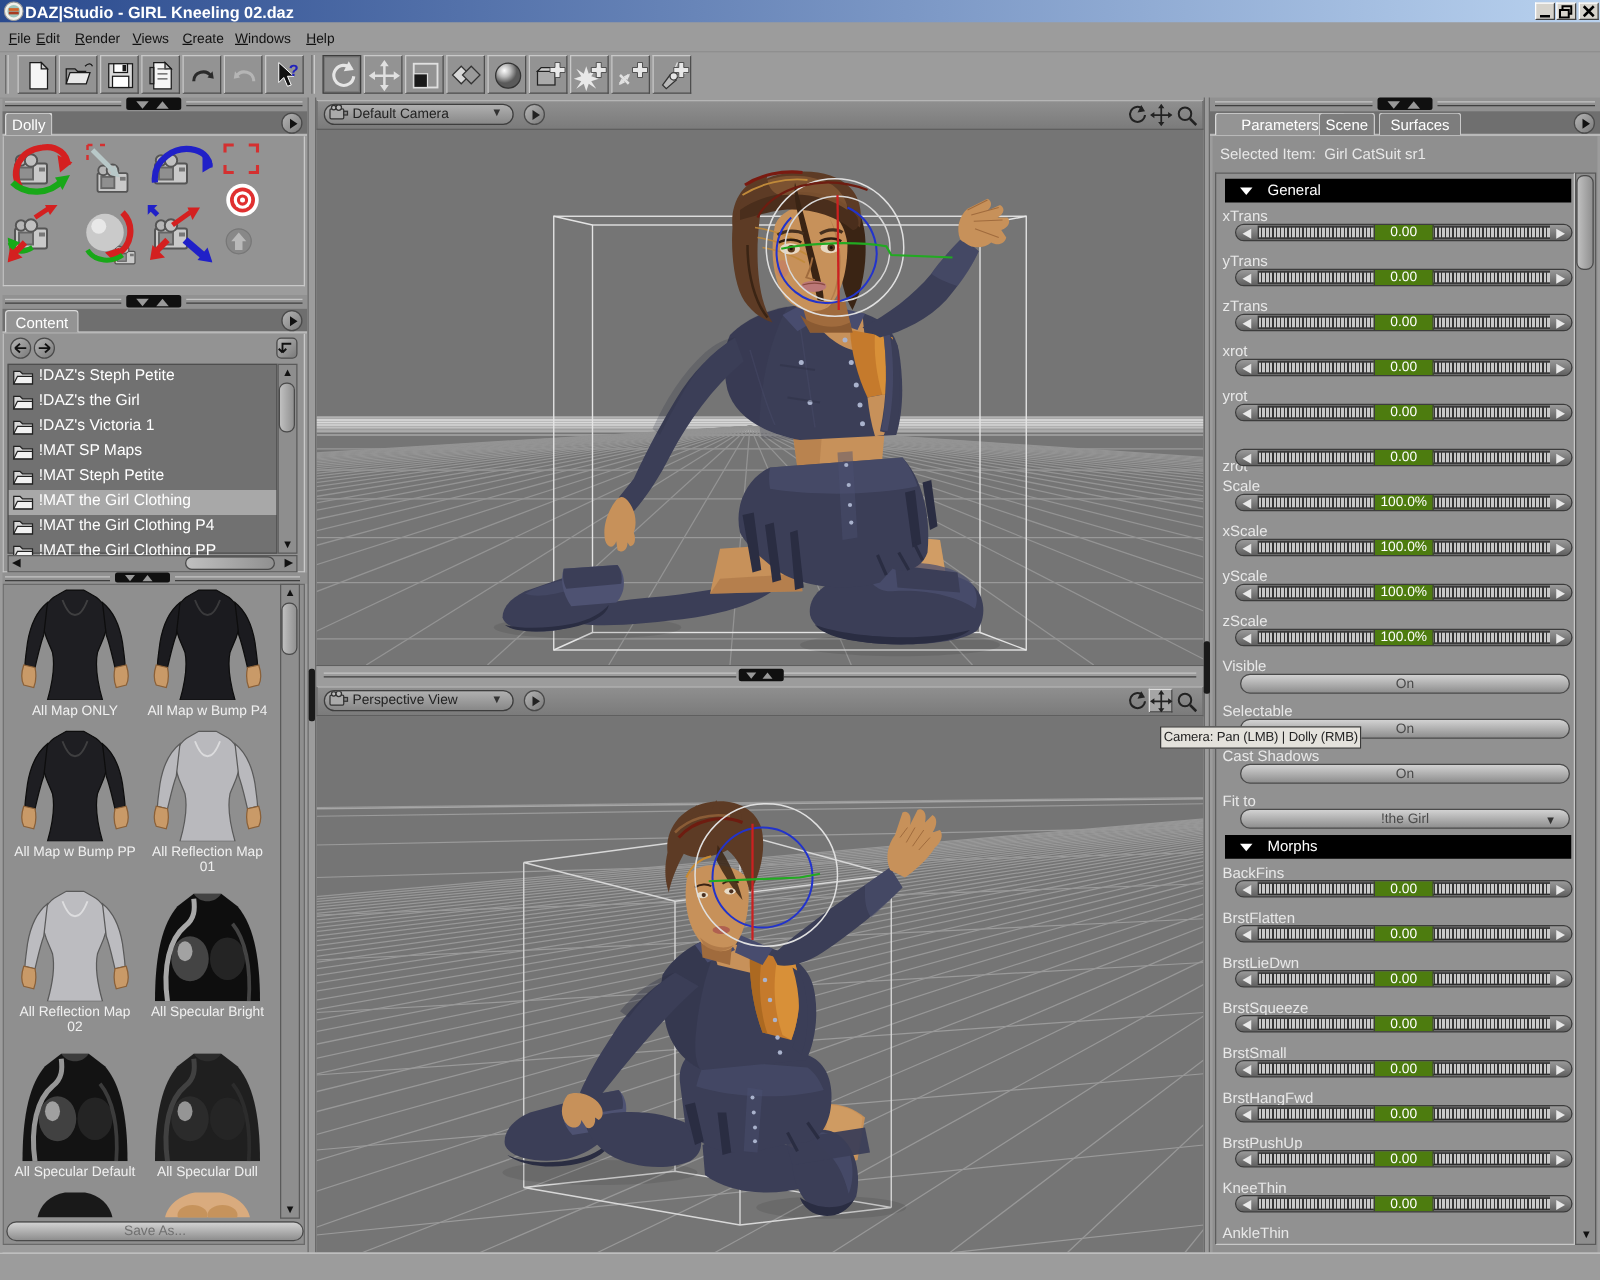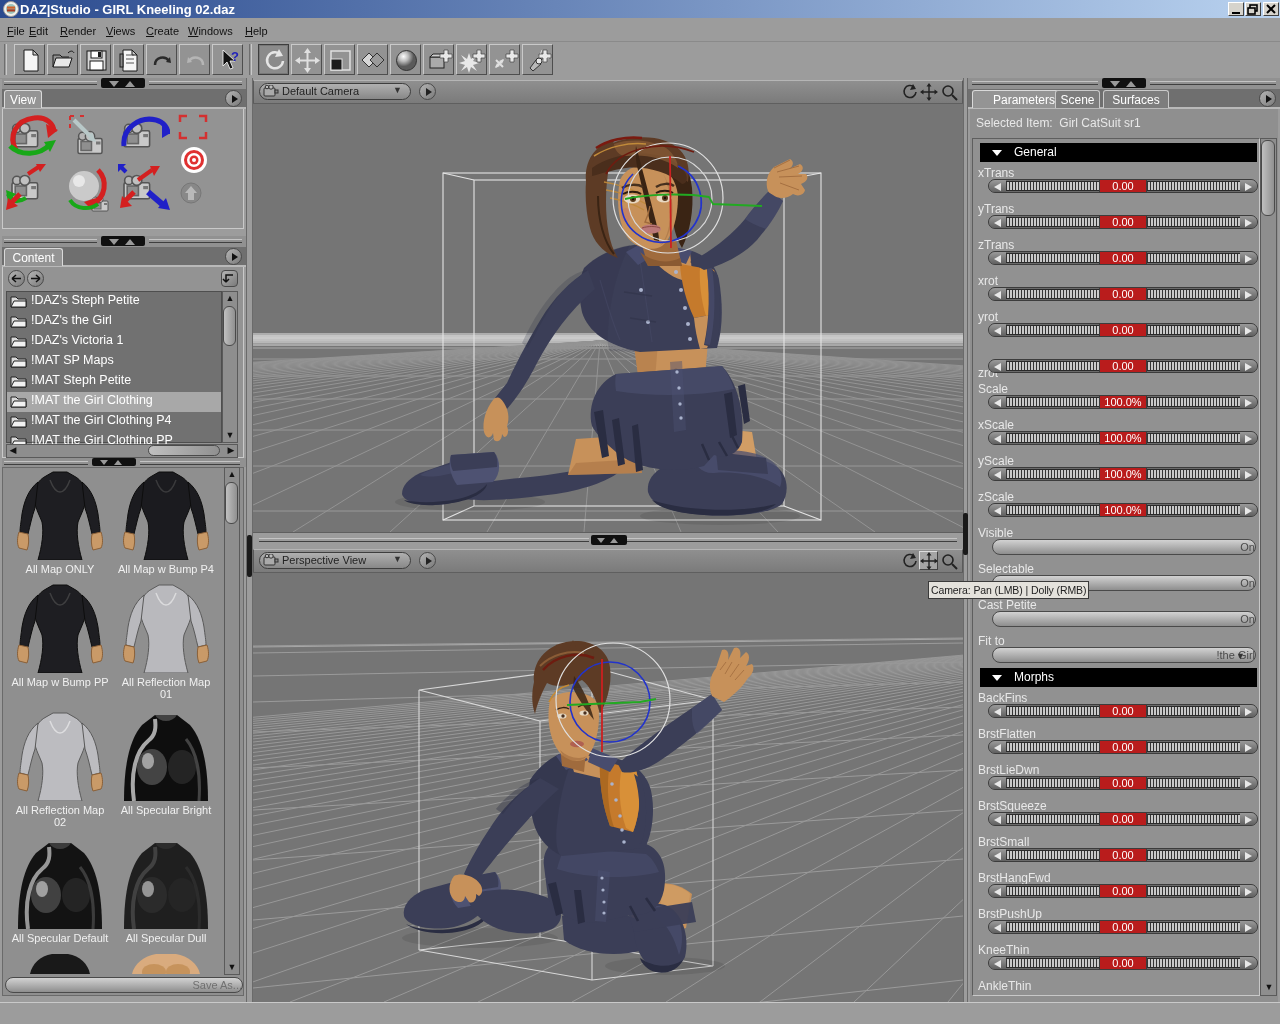--- a/index.html
+++ b/index.html
@@ -26,23 +26,23 @@
 .tab{position:absolute;top:1px;height:18px;border:1px solid #c9c9c9;border-bottom:none;
  border-radius:3px 3px 0 0;font-size:12px;color:#fff;text-align:center;padding-top:2px;background:#7d7d7d}
 .tab.act{background:#949494;border-color:#d9d9d9}
 .roundbtn{border-radius:50%;background:linear-gradient(135deg,#b5b5b5,#7a7a7a);
  border:1px solid #4a4a4a}
 .ptri{width:0;height:0;border-top:4px solid transparent;border-bottom:4px solid transparent;border-left:6px solid #222;position:absolute;left:6px;top:4px}
 .plabel{position:absolute;font-size:12px;color:#e8e8e8}
 .srow{position:absolute;height:14px;border:1px solid #3c3c3c;border-radius:7px;background:#6a6a6a;display:flex;overflow:hidden}
 .scap{width:17px;background:linear-gradient(180deg,#9a9a9a,#606060);position:relative}
 .strack{flex:1;margin:1px 0;background:repeating-linear-gradient(90deg,#353535 0 1px,#c9c9c9 1px 3px);border-top:1px solid #2a2a2a;border-bottom:1px solid #2a2a2a}
-.sval{width:48px;background:#b91c1c;color:#fff;font-size:11px;text-align:center;line-height:12px;border-left:1px solid #3c3c3c;border-right:1px solid #3c3c3c}
+.sval{width:48px;background:#4d7c0f;color:#fff;font-size:11px;text-align:center;line-height:12px;border-left:1px solid #3c3c3c;border-right:1px solid #3c3c3c}
 .pill{position:absolute;height:16px;border:1px solid #4a4a4a;border-radius:8px;
- background:linear-gradient(180deg,#d2d2d2,#8e8e8e);color:#4a4a4a;font-size:11px;text-align:right;line-height:14px}
+ background:linear-gradient(180deg,#d2d2d2,#8e8e8e);color:#4a4a4a;font-size:11px;text-align:center;line-height:14px}
 .blackhdr{position:absolute;height:19px;background:#000;color:#fff;font-size:12px;line-height:19px}
 .vphdr{position:absolute;height:24px;background:linear-gradient(180deg,#8f8f8f,#7b7b7b);border:1px solid #5a5a5a;border-top-color:#b5b5b5}
 .vppill{position:absolute;top:3px;height:17px;border:1px solid #3e3e3e;border-radius:9px;background:linear-gradient(180deg,#b0b0b0,#888);font-size:11px;color:#222;line-height:15px}
 .listrow{position:absolute;height:20px;font-size:12.5px;color:#fff;white-space:nowrap}
 .thlabel{position:absolute;width:104px;text-align:center;font-size:11px;color:#f0f0f0}
 .sb{position:absolute;background:#8e8e8e;border:1px solid #5a5a5a}
 .sbthumb{position:absolute;background:linear-gradient(90deg,#c0c0c0,#909090);border:1px solid #4a4a4a;border-radius:6px}
 .sbarr{position:absolute;font-size:9px;color:#111;text-align:center;line-height:13px}
 .tooltip{position:absolute;background:#e4e2dc;border:1px solid #3a3a3a;font-size:10.5px;color:#222;
  padding:0px 2px;height:18px;line-height:17px;letter-spacing:-0.1px;white-space:nowrap}
@@ -175,21 +175,21 @@
     <path d="M21 6 h4 v4 h4 v4 h-4 v4 h-4 v-4 h-4 v-4 h4 z" fill="#e8e8e8" stroke="#444" stroke-width="0.7" transform="translate(-1,-1)"></path>
   </svg>
 <div class="abs panelsplit" style="left:0px;top:78px;width:246px">
     <div class="gl" style="left:4px;width:93px"></div>
     <div class="gl" style="left:149px;width:93px"></div>
     <div class="ctr" style="left:101px"></div>
     <div class="tri" style="left:109px;top:3px;border-left:5px solid transparent;border-right:5px solid transparent;border-top:6px solid #999"></div>
     <div class="tri" style="left:125px;top:3px;border-left:5px solid transparent;border-right:5px solid transparent;border-bottom:6px solid #999"></div>
   </div>
 <div class="abs tabrow" style="left:0px;top:89px;width:246px;height:20px"></div>
-<div class="tab act" style="left:4px;top:90px;width:38px">View</div>
+<div class="tab act" style="left:4px;top:90px;width:38px">Dolly</div>
 <div class="abs roundbtn" style="left:225px;top:90px;width:17px;height:17px">
     <div class="ptri" style="border-left-color:#111"></div>
   </div>
 <div class="abs" style="left:2px;top:109px;width:242px;height:120px;background:#939393;border:1px solid #c9c9c9;border-top:none"></div>
 <svg class="abs" style="left:178px;top:114px" width="30" height="26" viewBox="0 0 30 26">
     <path d="M2 8 V2 H9 M21 2 H28 V8 M28 18 V24 H21 M9 24 H2 V18" stroke="#d43030" stroke-width="2.5" fill="none"></path>
   </svg>
 <svg class="abs" style="left:180px;top:146px" width="28" height="28" viewBox="0 0 28 28">
     <circle cx="14" cy="14" r="13" fill="#fff"></circle>
     <circle cx="14" cy="14" r="10" fill="#e03030"></circle>
@@ -941,21 +941,21 @@
     <div class="sval">100.0%</div>
     <div class="strack"></div>
     <div class="scap">
       <div class="tri" style="left:5px;top:3px;border-top:4px solid transparent;border-bottom:4px solid transparent;border-left:7px solid #e8e8e8"></div>
     </div>
   </div>
 <div class="plabel" style="left:978px;top:526px">Visible</div>
 <div class="pill" style="left:992px;top:539px;width:264px">On</div>
 <div class="plabel" style="left:978px;top:562px">Selectable</div>
 <div class="pill" style="left:992px;top:575px;width:264px">On</div>
-<div class="plabel" style="left:978px;top:598px">Cast Petite</div>
+<div class="plabel" style="left:978px;top:598px">Cast Shadows</div>
 <div class="pill" style="left:992px;top:611px;width:264px">On</div>
 <div class="plabel" style="left:978px;top:634px">Fit to</div>
 <div class="pill" style="left:992px;top:647px;width:264px">!the Girl<span style="position:absolute;right:10px;top:1px;font-size:9px;color:#333">▼</span></div>
 <div class="blackhdr" style="left:980px;top:668px;width:277px"><span style="margin-left:34px">Morphs</span><div class="tri" style="left:12px;top:7px;border-left:5px solid transparent;border-right:5px solid transparent;border-top:6px solid #fff"></div></div>
 <div class="plabel" style="left:978px;top:691px">BackFins</div>
 <div class="srow" style="left:988px;top:704px;width:270px">
     <div class="scap">
       <div class="tri" style="left:5px;top:3px;border-top:4px solid transparent;border-bottom:4px solid transparent;border-right:7px solid #e8e8e8"></div>
     </div>
     <div class="strack"></div>

